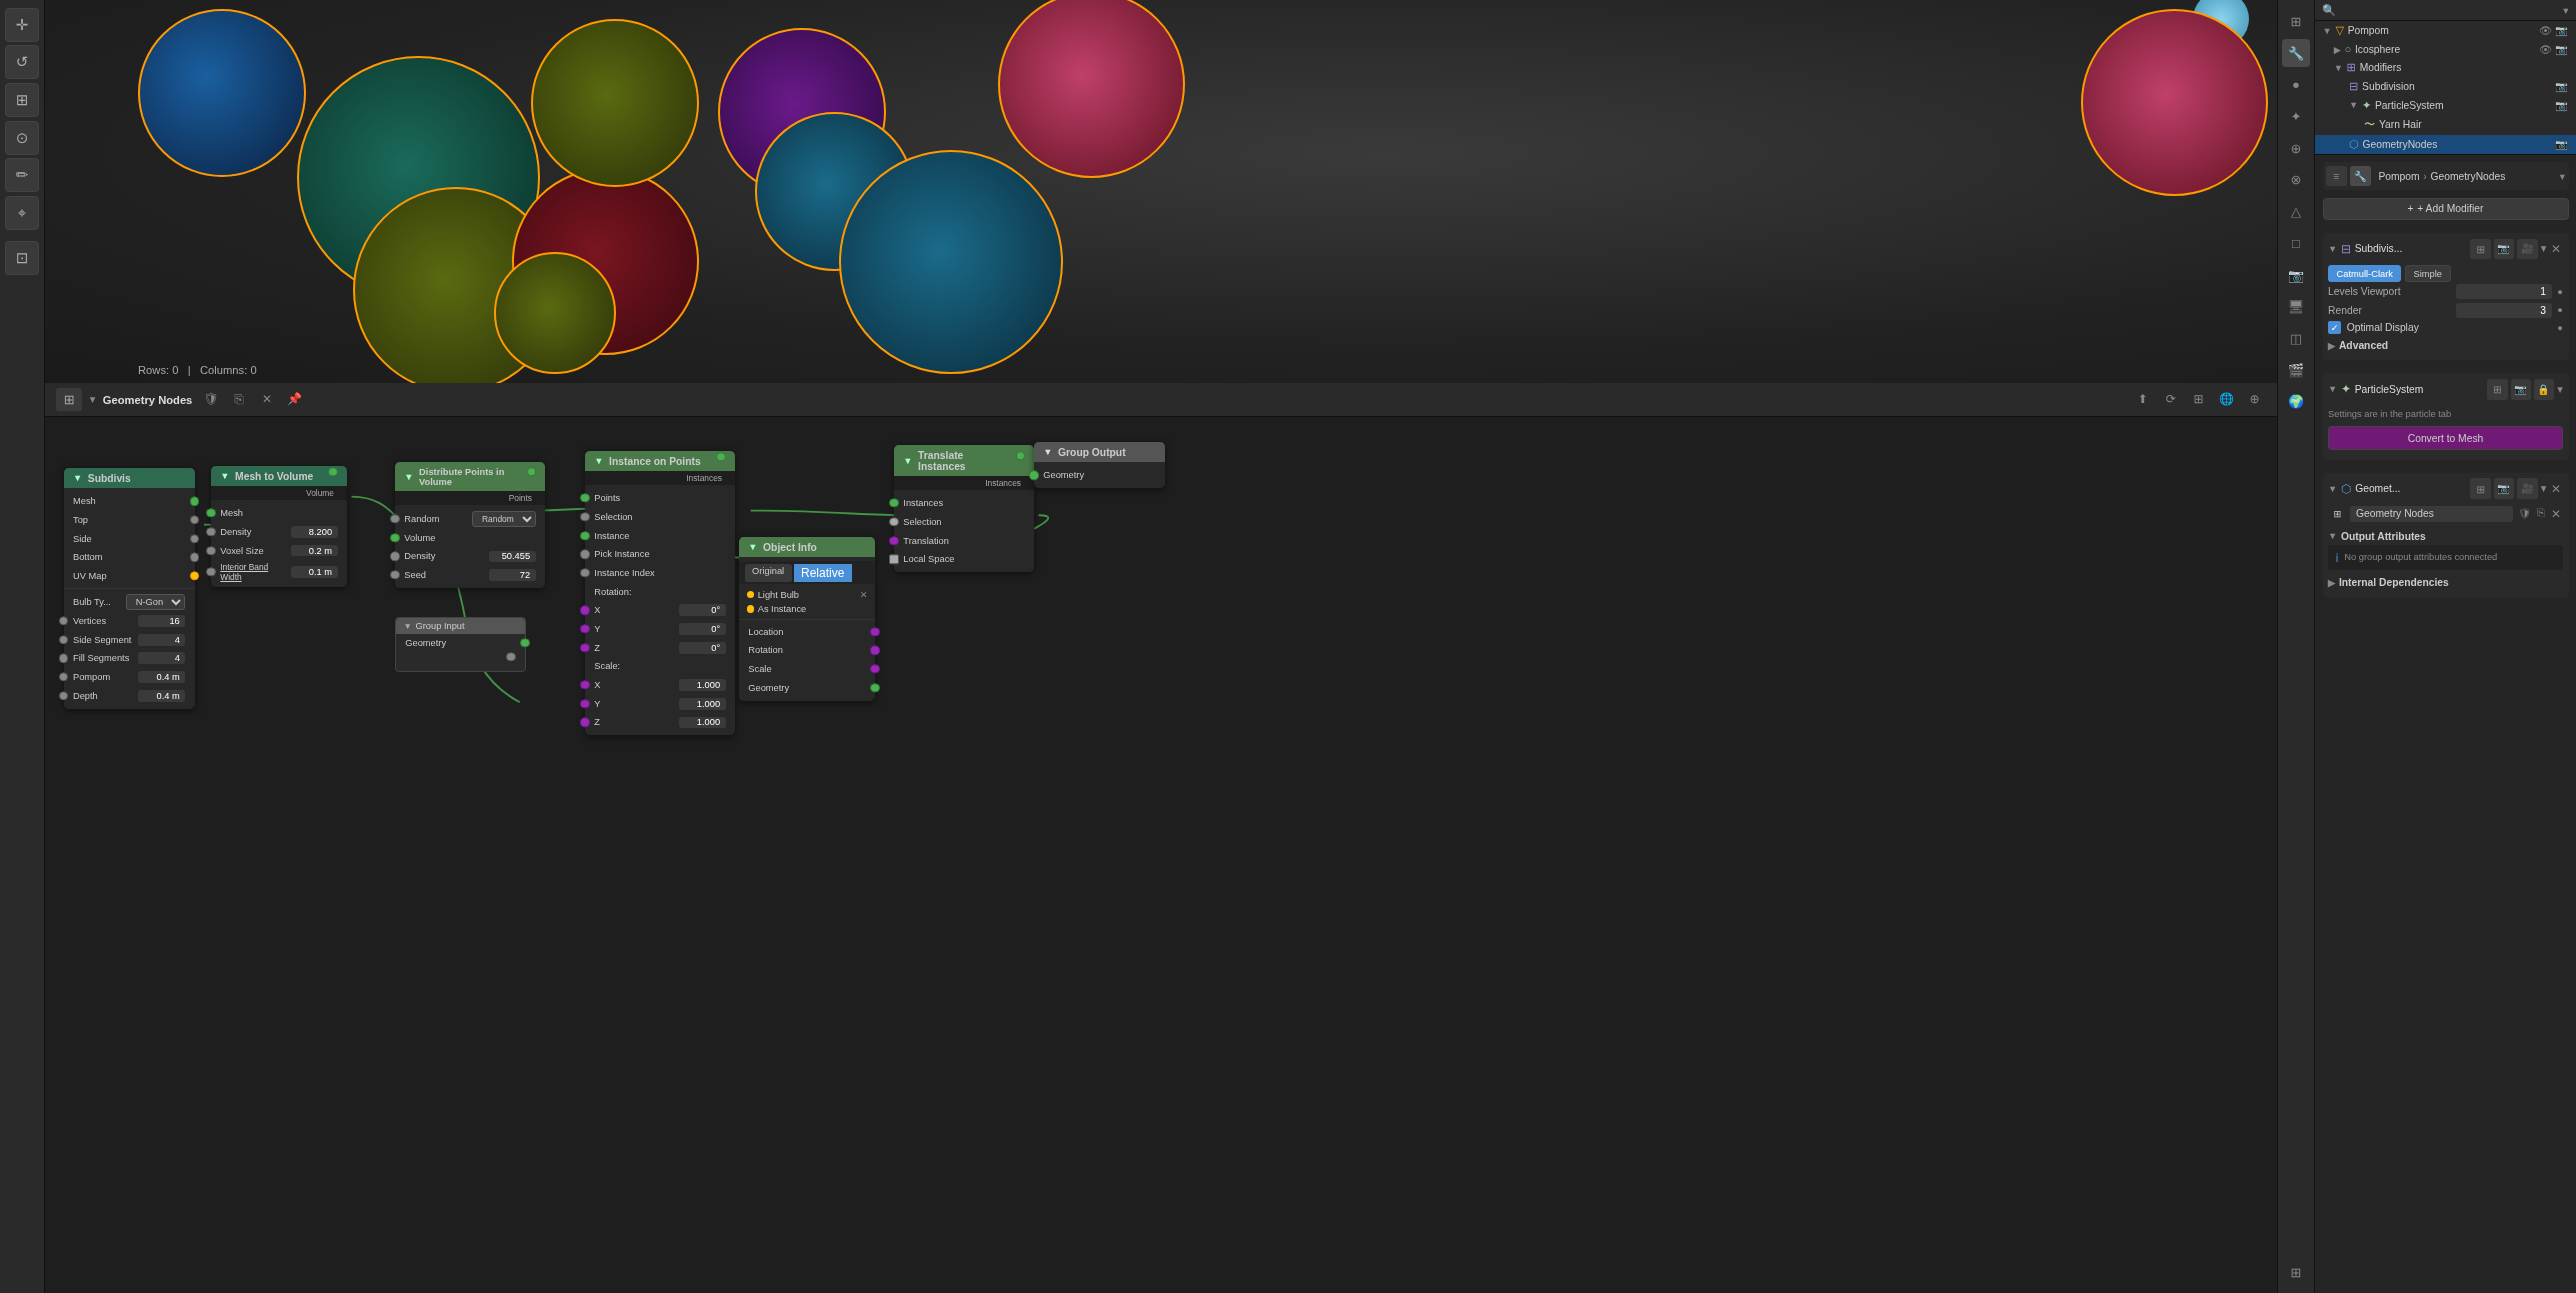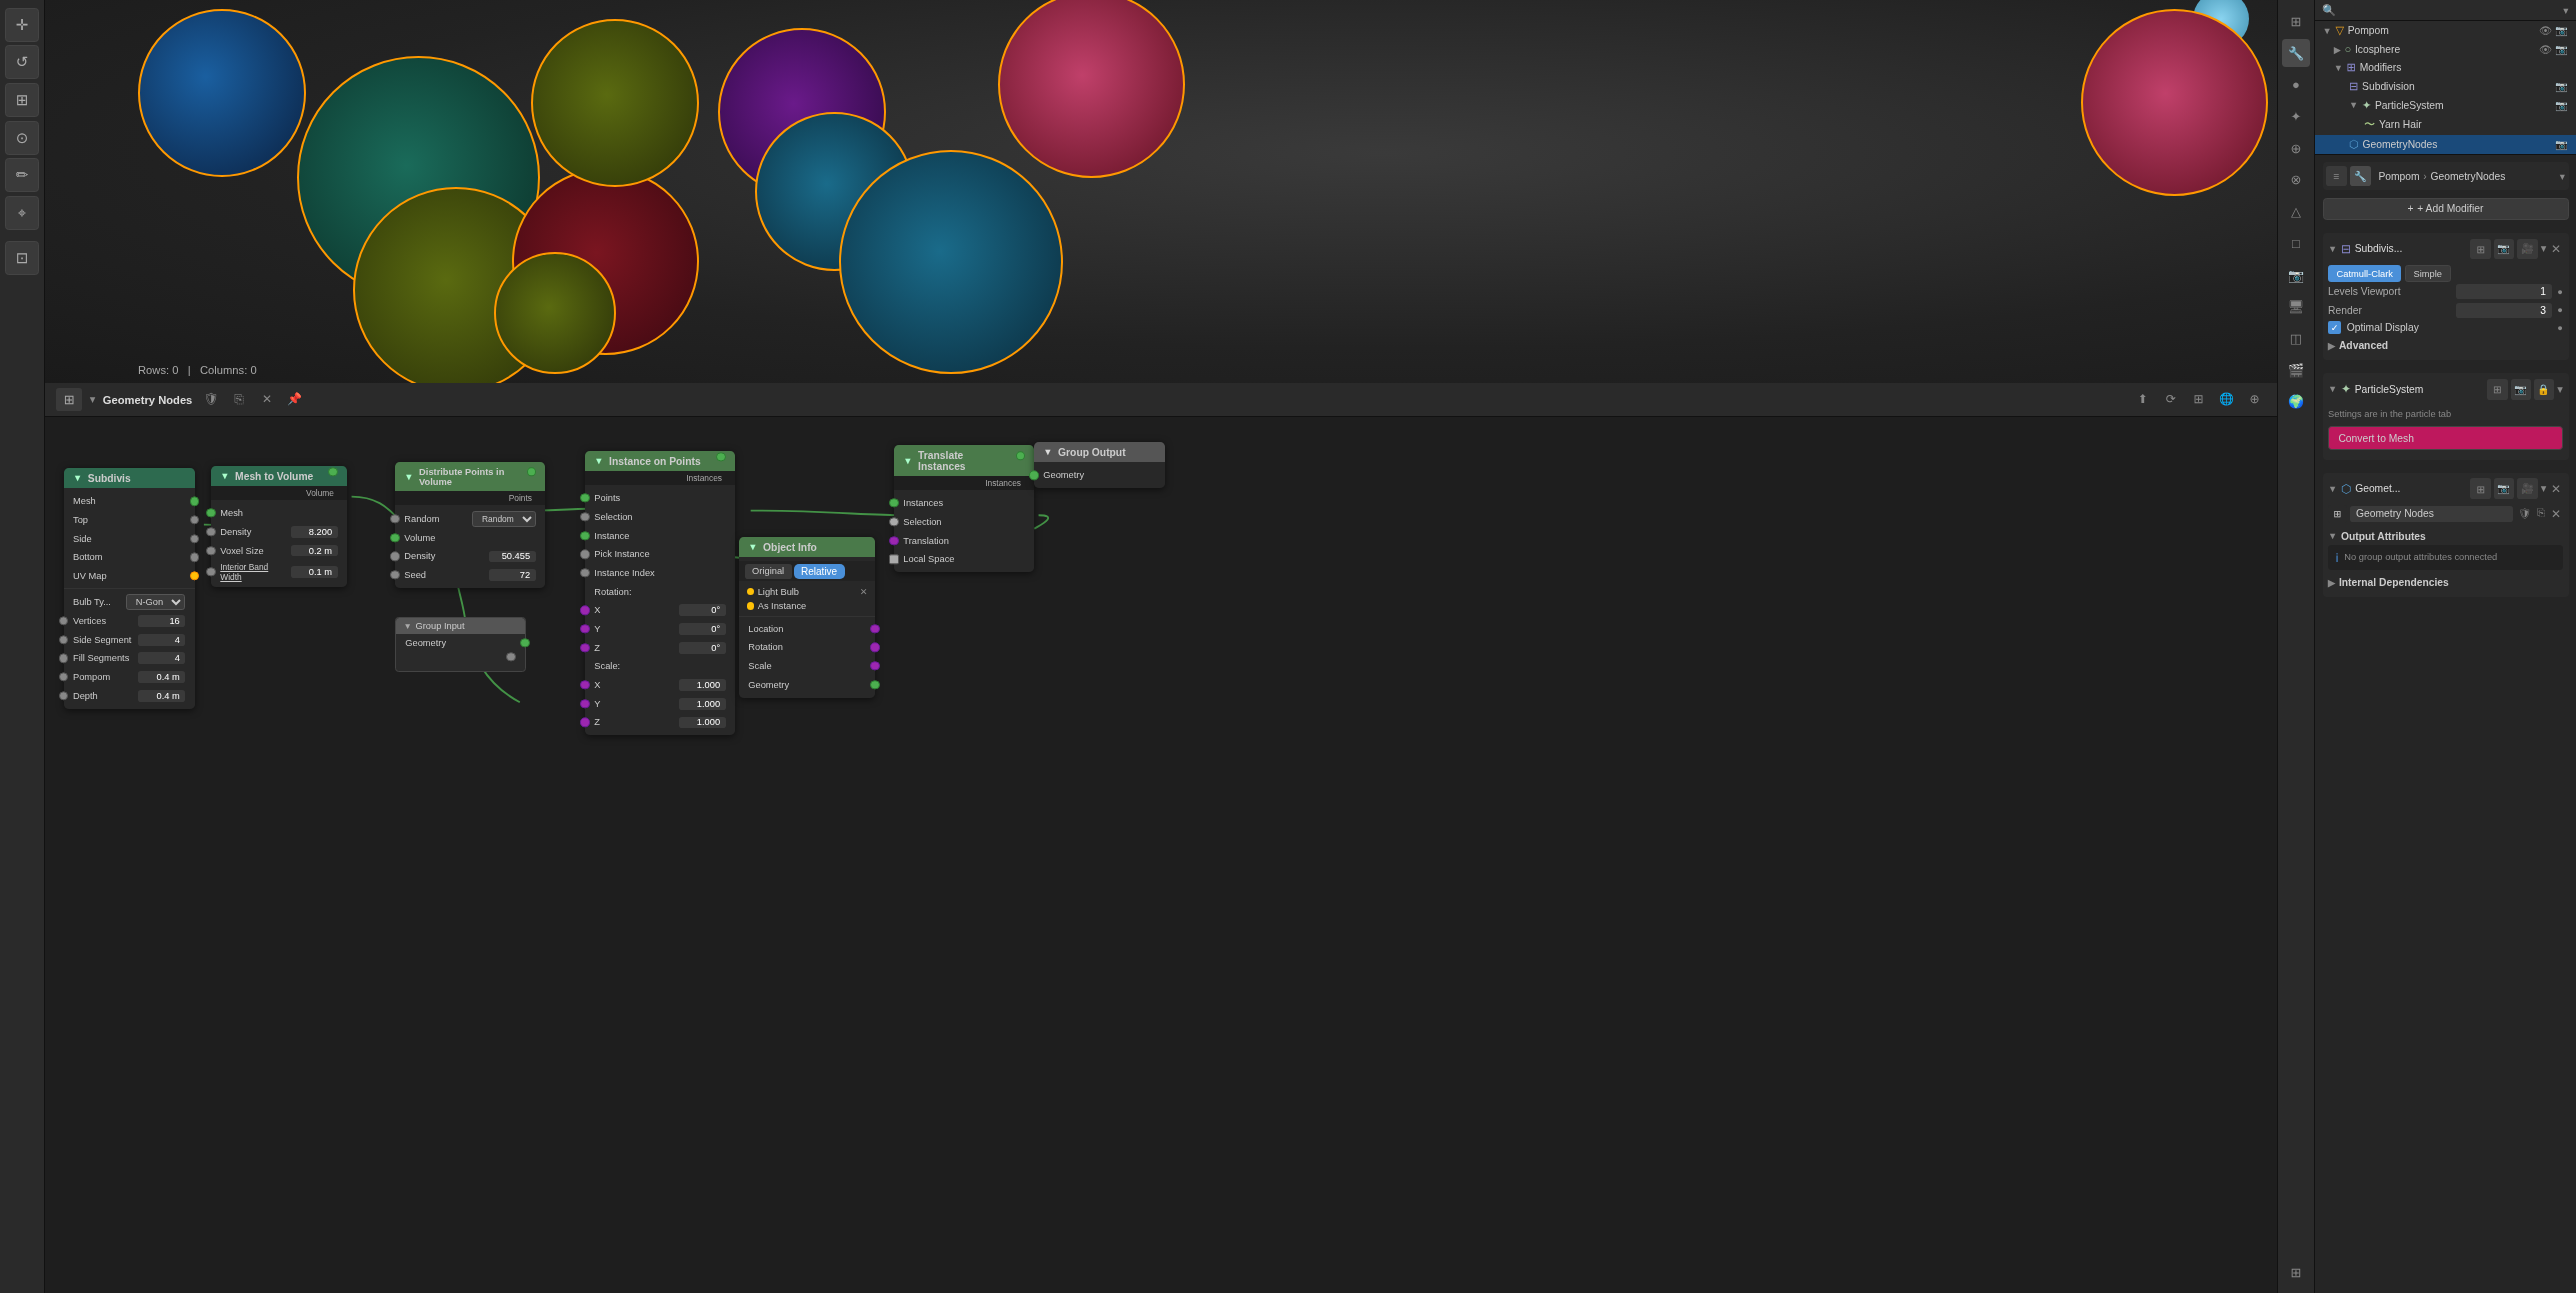--- a/index.html
+++ b/index.html
@@ -343,23 +343,24 @@
       margin-bottom: 5.6px;
     }
 
     .info-text {
       color: #888;
       font-size: 9.3px;
       padding: 3.7px 0;
     }
 
     .convert-btn {
-      background: #be185d;
+      background: #701a75;
       border-radius: 3.7px;
       padding: 5.6px 9.3px;
+      text-align: center;
       color: #ccc;
       font-size: 10.3px;
       cursor: pointer;
       border: 0.9px solid #444;
       margin: 3.7px 0;
     }
 
     
     .connections-svg {
       position: absolute;
@@ -779,21 +780,21 @@
 
       <div class="node" style="left:694px;top:120px;width:136px;">
         <div class="node-header" style="background:#4a7a4a;">
           <span style="color:#aaffcc;font-size:9.3px;">▼</span>
           <span>Object Info</span>
         </div>
         <div class="node-body">
 
           <div style="display:flex;gap:1.9px;padding:2.8px 5.6px;background:#222;margin-bottom:2.8px;">
             <div style="padding:1.9px 7.5px;background:#3a3a3a;border-radius:2.8px;font-size:9.3px;color:#ccc;cursor:pointer;">Original</div>
-            <div style="padding:1.9px 7.5px;background:#4a90d9;border-radius:5px;font-size:10px;color:#fff;cursor:pointer;">Relative</div>
+            <div style="padding:1.9px 7.5px;background:#4a90d9;border-radius:0;font-size:12px;color:#fff;cursor:pointer;">Relative</div>
           </div>
           <div style="display:flex;align-items:center;gap:3.7px;padding:1.9px 7.5px;">
             <div style="width:7.5px;height:7.5px;border-radius:50%;background:#ffc107;"></div>
             <span style="color:#ccc;font-size:9.3px;">Light Bulb</span>
             <span style="color:#888;font-size:9.3px;margin-left:auto;">✕</span>
           </div>
           <div style="display:flex;align-items:center;gap:3.7px;padding:1.9px 7.5px;">
             <div style="width:7.5px;height:7.5px;border-radius:50%;background:#ffc107;"></div>
             <span style="color:#ccc;font-size:9.3px;">As Instance</span>
           </div>

